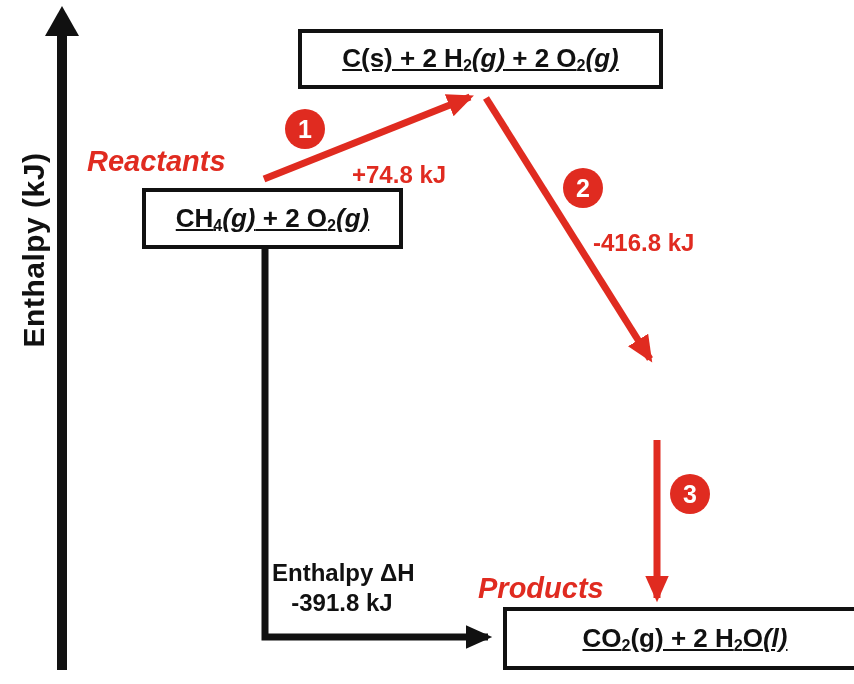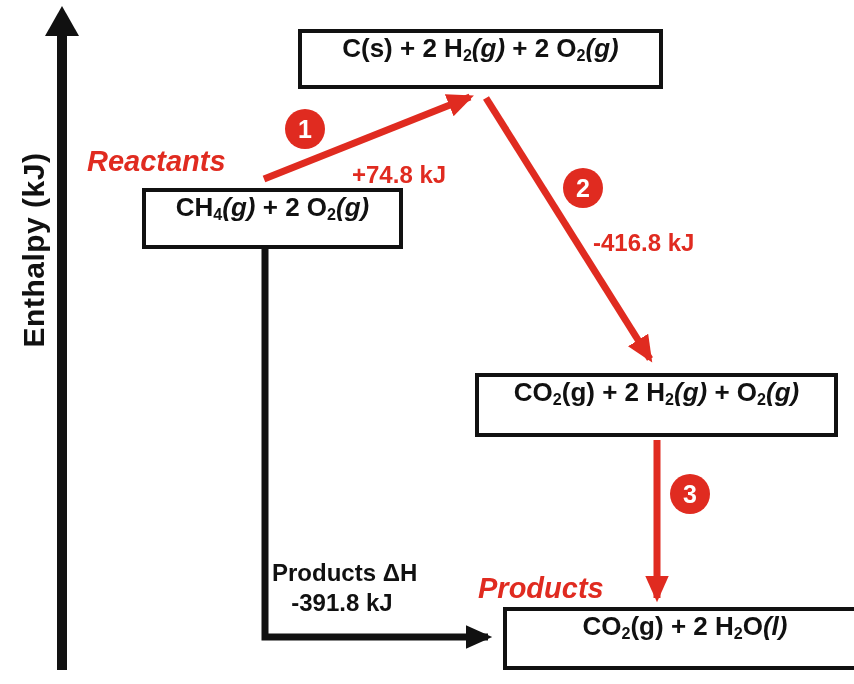--- a/index.html
+++ b/index.html
@@ -31,23 +31,25 @@
     letter-spacing: 0.5px;
     color: var(--black, #111111);
   }
 
   .box {
     position: absolute;
     box-sizing: border-box;
     border: 4px solid var(--black, #111111);
     background: #ffffff;
     display: flex;
+    align-items: center;
     justify-content: center;
     font-size: 26px;
     white-space: nowrap;
+    text-decoration: underline;
   }
   .box-top          { left: 298px; top: 29px;  width: 365px; height: 60px; }
   .box-reactants    { left: 142px; top: 188px; width: 261px; height: 61px; }
   .box-intermediate { left: 475px; top: 373px; width: 363px; height: 64px; }
   .box-products     { left: 503px; top: 607px; width: 364px; height: 63px; }
 
   .seg-n   { font-style: normal; }
   .seg-i   { font-style: italic; }
   .seg-sub { font-size: 0.62em; vertical-align: -0.22em; }
 
@@ -125,36 +127,33 @@
   <div class="axis-label">Enthalpy (kJ)</div>
 
   <div class="box box-top">
     <span><span class="seg-n">C(s) + 2 H</span><span class="seg-sub">2</span><span class="seg-i">(g)</span><span class="seg-n"> + 2 O</span><span class="seg-sub">2</span><span class="seg-i">(g)</span></span>
   </div>
 
   <div class="box box-reactants">
     <span><span class="seg-n">CH</span><span class="seg-sub">4</span><span class="seg-i">(g)</span><span class="seg-n"> + 2 O</span><span class="seg-sub">2</span><span class="seg-i">(g)</span></span>
   </div>
 
-  <div class="box box-intermediate">
-    <span><span class="seg-n">CO</span><span class="seg-sub">2</span><span class="seg-n">(g) + 2 H</span><span class="seg-sub">2</span><span class="seg-i">(g)</span><span class="seg-n"> + O</span><span class="seg-sub">2</span><span class="seg-i">(g)</span></span>
-  </div>
 
   <div class="box box-products">
     <span><span class="seg-n">CO</span><span class="seg-sub">2</span><span class="seg-n">(g) + 2 H</span><span class="seg-sub">2</span><span class="seg-n">O</span><span class="seg-i">(l)</span></span>
   </div>
 
   <div class="side-label label-products">Products</div>
   <div class="side-label label-reactants">Reactants</div>
 
   <div class="badge badge-1">1</div>
   <div class="badge badge-2">2</div>
   <div class="badge badge-3">3</div>
 
   <div class="energy energy-1">+74.8 kJ</div>
   <div class="energy energy-2">-416.8 kJ</div>
 
   <div class="overall">
-    <div>Products ΔH</div>
+    <div>Enthalpy ΔH</div>
     <div>-391.8 kJ</div>
   </div>
 
 </div>
 
 </body></html>

